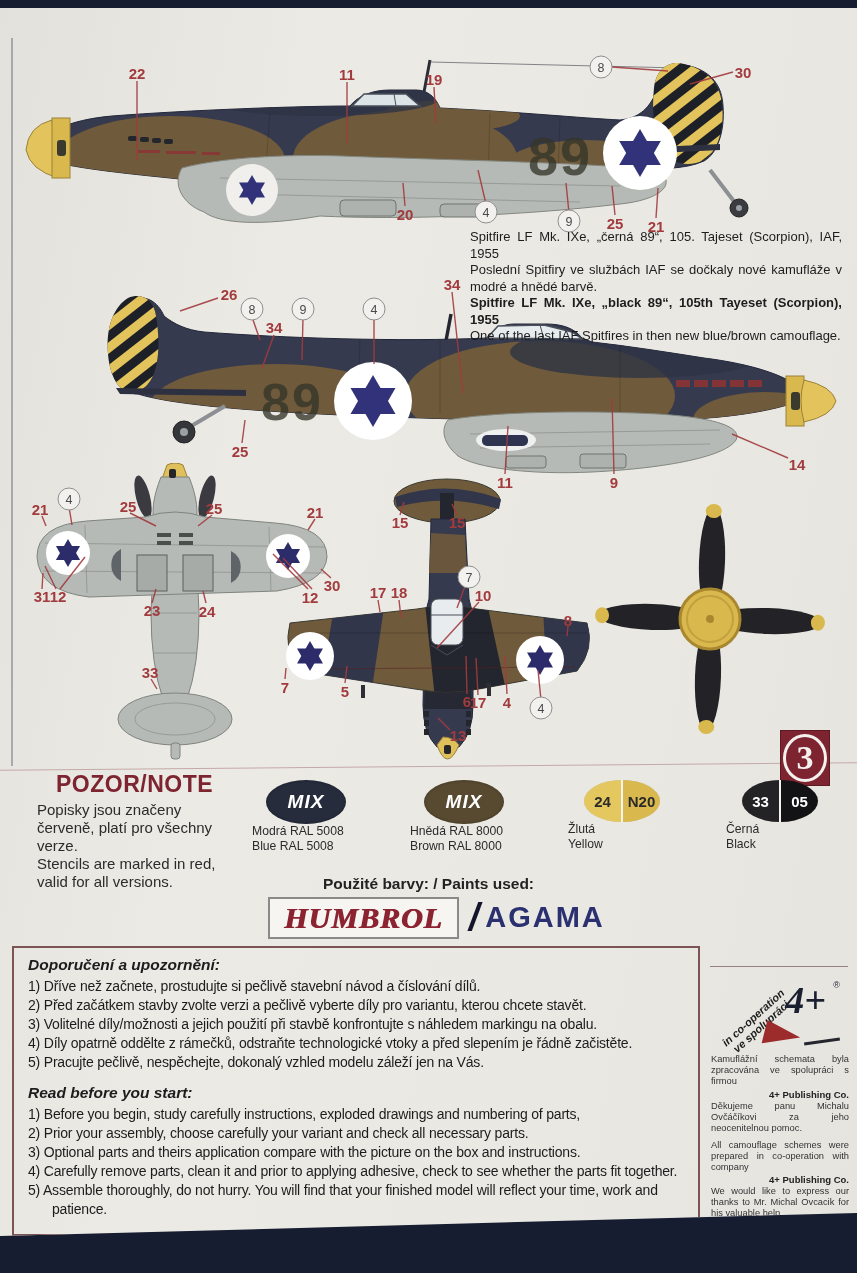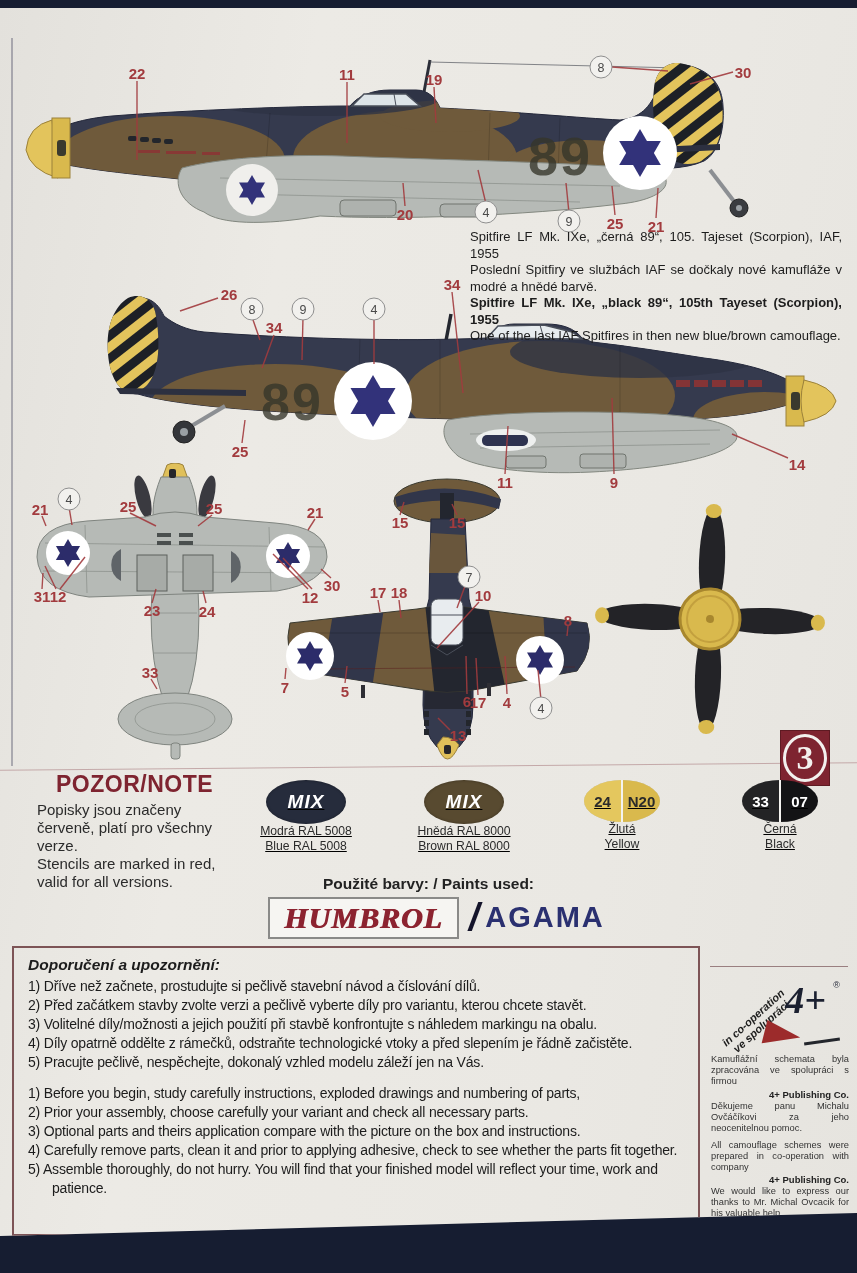--- a/index.html
+++ b/index.html
@@ -19,21 +19,21 @@
   #desc{left:470px;top:221px;width:372px;font-size:13px;line-height:16.5px;color:#1d1d1d;}
   #desc .dl{text-align:justify;}
   #desc .b{font-weight:bold;}
   
   #note-head{left:56px;top:763px;font-size:23px;font-weight:bold;color:#7e2430;letter-spacing:.5px;}
   .note-p{left:37px;width:205px;font-size:15px;line-height:18px;color:#2b2b2b;}
   #note-cz{top:793px;}
   #note-en{top:847px;}
   
   #chips{left:252px;top:772px;width:582px;display:flex;justify-content:space-between;}
-  .chipblk{width:108px;text-align:center;text-decoration:underline;}
+  .chipblk{width:108px;}
   .chip{margin:0 auto;border-radius:50%;display:flex;align-items:center;justify-content:center;
         box-shadow:inset 0 0 3px rgba(0,0,0,.35);}
   .chip.solid{width:80px;height:44px;font-weight:bold;font-size:19px;letter-spacing:1px;font-style:italic;}
   .chip.split{width:76px;height:42px;overflow:hidden;}
   .chip.split .half{width:50%;height:100%;display:flex;align-items:center;justify-content:center;
         font-weight:bold;font-size:15px;}
   .chip.split .half.l{border-right:2px solid #f4f3f0;}
   .chipname{font-size:12.2px;line-height:14.5px;color:#2b2b2b;}
   
   #paints-head{left:0;top:867px;width:857px;text-align:center;font-weight:bold;font-size:15.5px;color:#222;}
@@ -486,21 +486,21 @@
           <div class="half" style="background: rgb(217, 185, 77); color: rgb(42, 42, 42);">N20</div>
         </div>
         <div class="chipname">
           <div>Žlutá</div>
           <div>Yellow</div>
         </div>
       </div>
       <div class="chipblk">
         <div class="chip split">
           <div class="half l" style="background: rgb(35, 35, 37); color: rgb(255, 255, 255);">33</div>
-          <div class="half" style="background: rgb(19, 19, 21); color: rgb(255, 255, 255);">07</div>
+          <div class="half" style="background: rgb(19, 19, 21); color: rgb(255, 255, 255);">05</div>
         </div>
         <div class="chipname">
           <div>Černá</div>
           <div>Black</div>
         </div>
       </div>
     </div>
 
   <div class="abs" id="paints-head">Použité barvy: / Paints used:</div>
   <div class="abs" id="brandrow">
@@ -512,20 +512,21 @@
   </div>
 
   <div class="abs" id="instr">
     <div class="hd">Doporučení a upozornění:</div>
     <div class="it">1)  Dříve než začnete, prostudujte si pečlivě stavební návod a číslování dílů.</div>
     <div class="it">2)  Před začátkem stavby zvolte verzi a pečlivě vyberte díly pro variantu, kterou chcete stavět.</div>
     <div class="it">3)  Volitelné díly/možnosti a jejich použití při stavbě konfrontujte s náhledem markingu na obalu.</div>
     <div class="it">4)  Díly opatrně oddělte z rámečků, odstraňte technologické vtoky a před slepením je řádně začistěte.</div>
     <div class="it">5)  Pracujte pečlivě, nespěchejte, dokonalý vzhled modelu záleží jen na Vás.</div>
     <div class="gap"></div>
+    <div class="hd">Read before you start:</div>
     <div class="it">1)  Before you begin, study carefully instructions, exploded drawings and numbering of  parts,</div>
     <div class="it">2)  Prior your assembly, choose carefully your variant and check all necessary parts.</div>
     <div class="it">3)  Optional parts and theirs application compare with the picture on the box and instructions.</div>
     <div class="it">4)  Carefully remove parts, clean it and prior to applying adhesive, check to see whether the parts fit together.</div>
     <div class="it">5)  Assemble thoroughly, do not hurry. You will find that your finished model will reflect your time, work and patience.</div>
   </div>
 
   <div class="abs" id="sidebar">
     <div class="sb-rule" style="top:8px;"></div>
     <div id="sb-logo">

